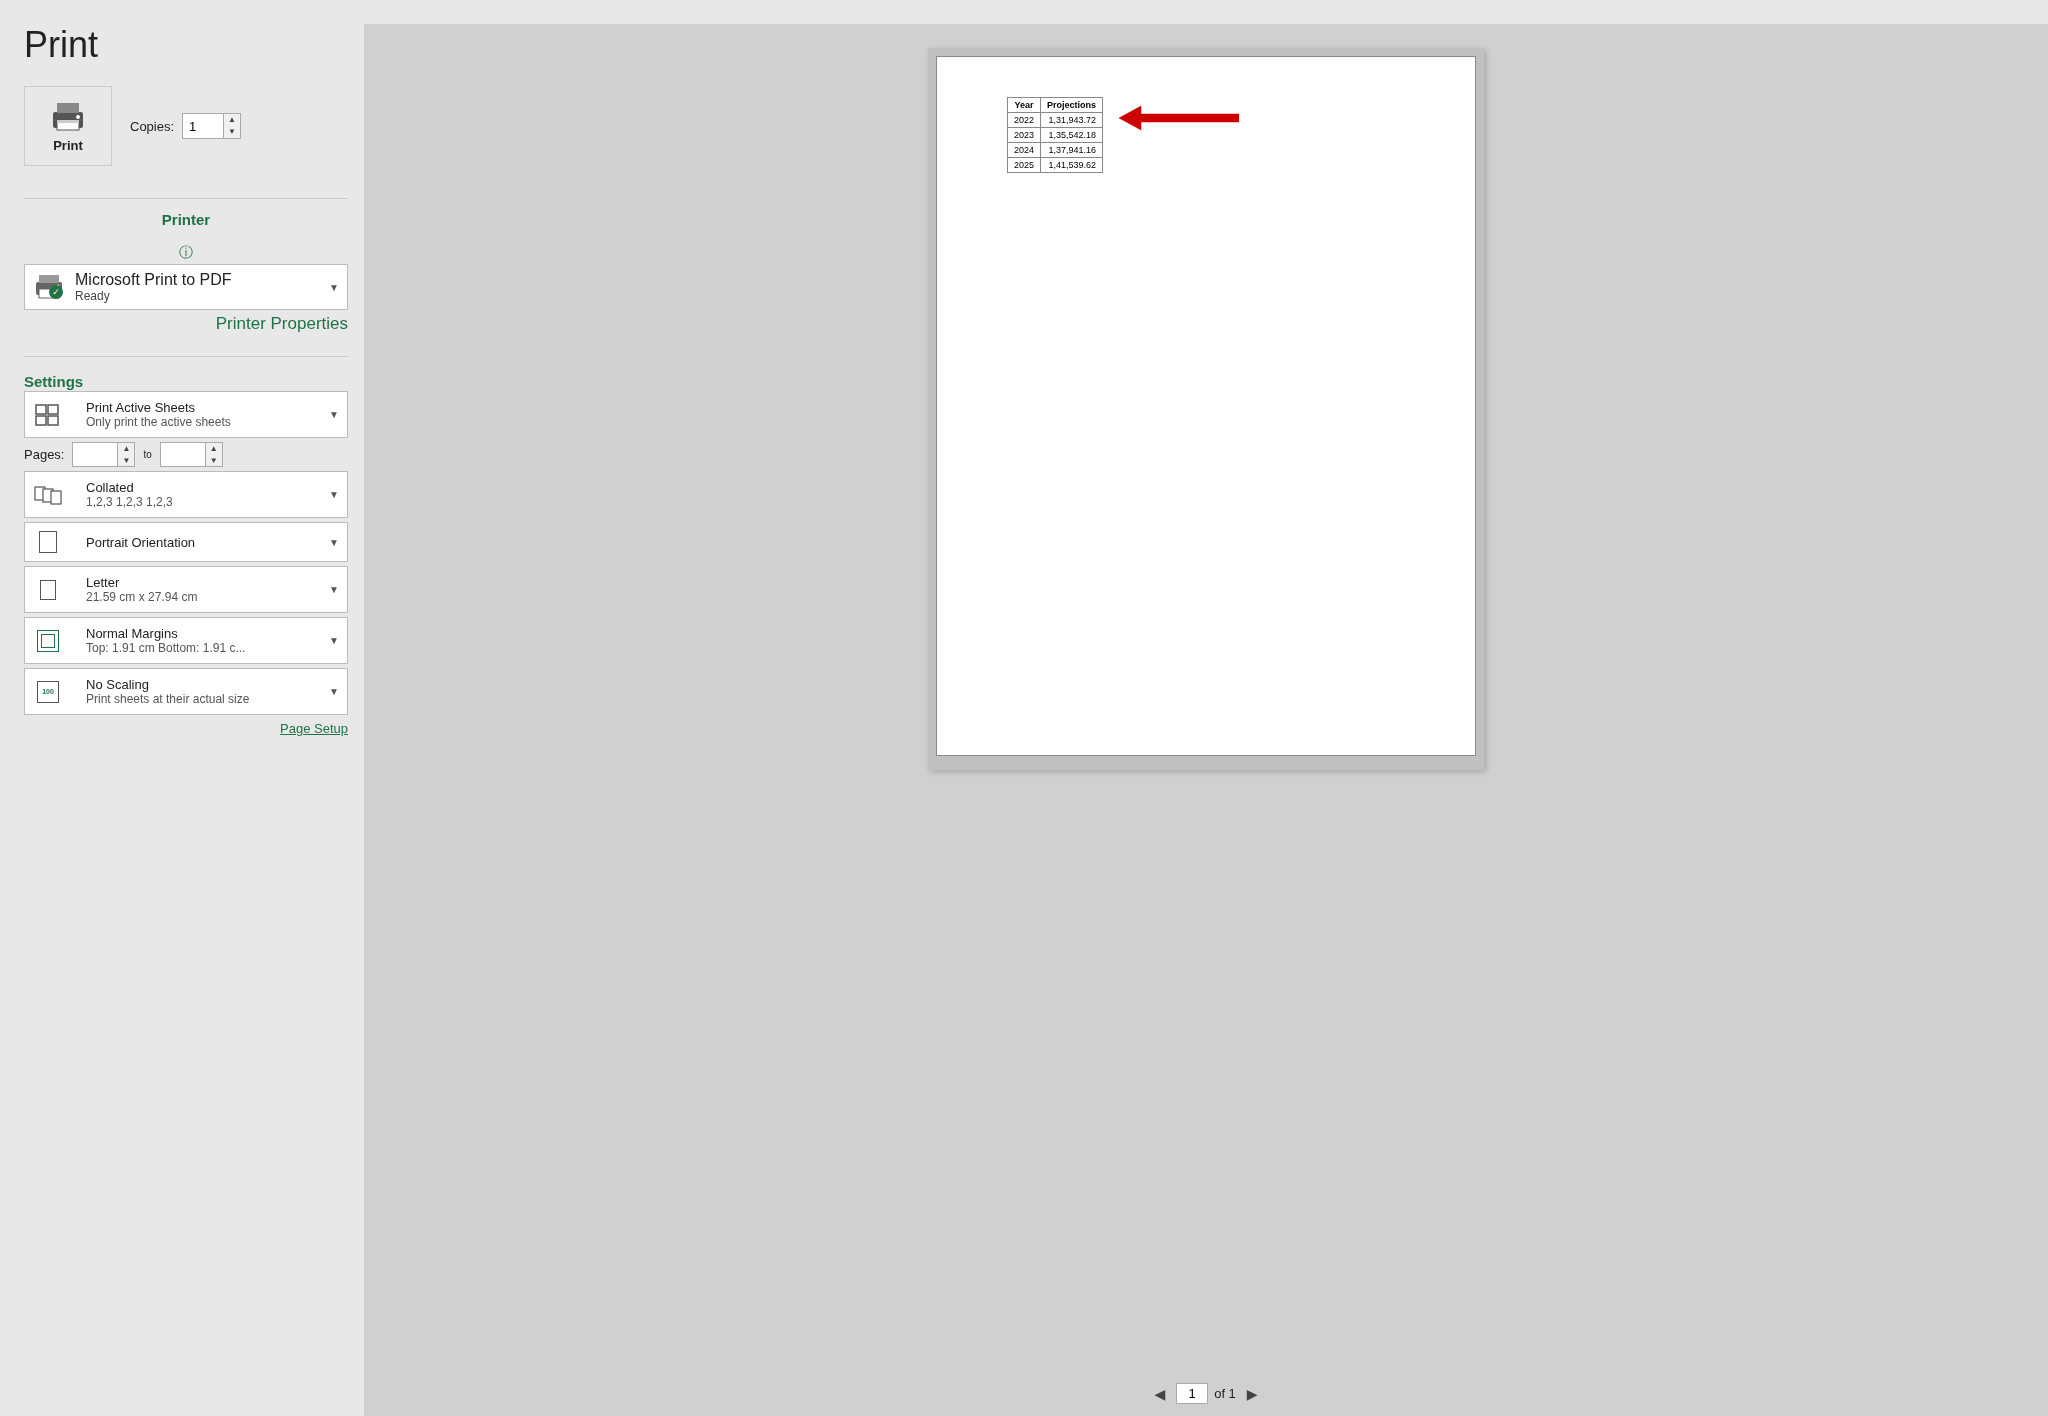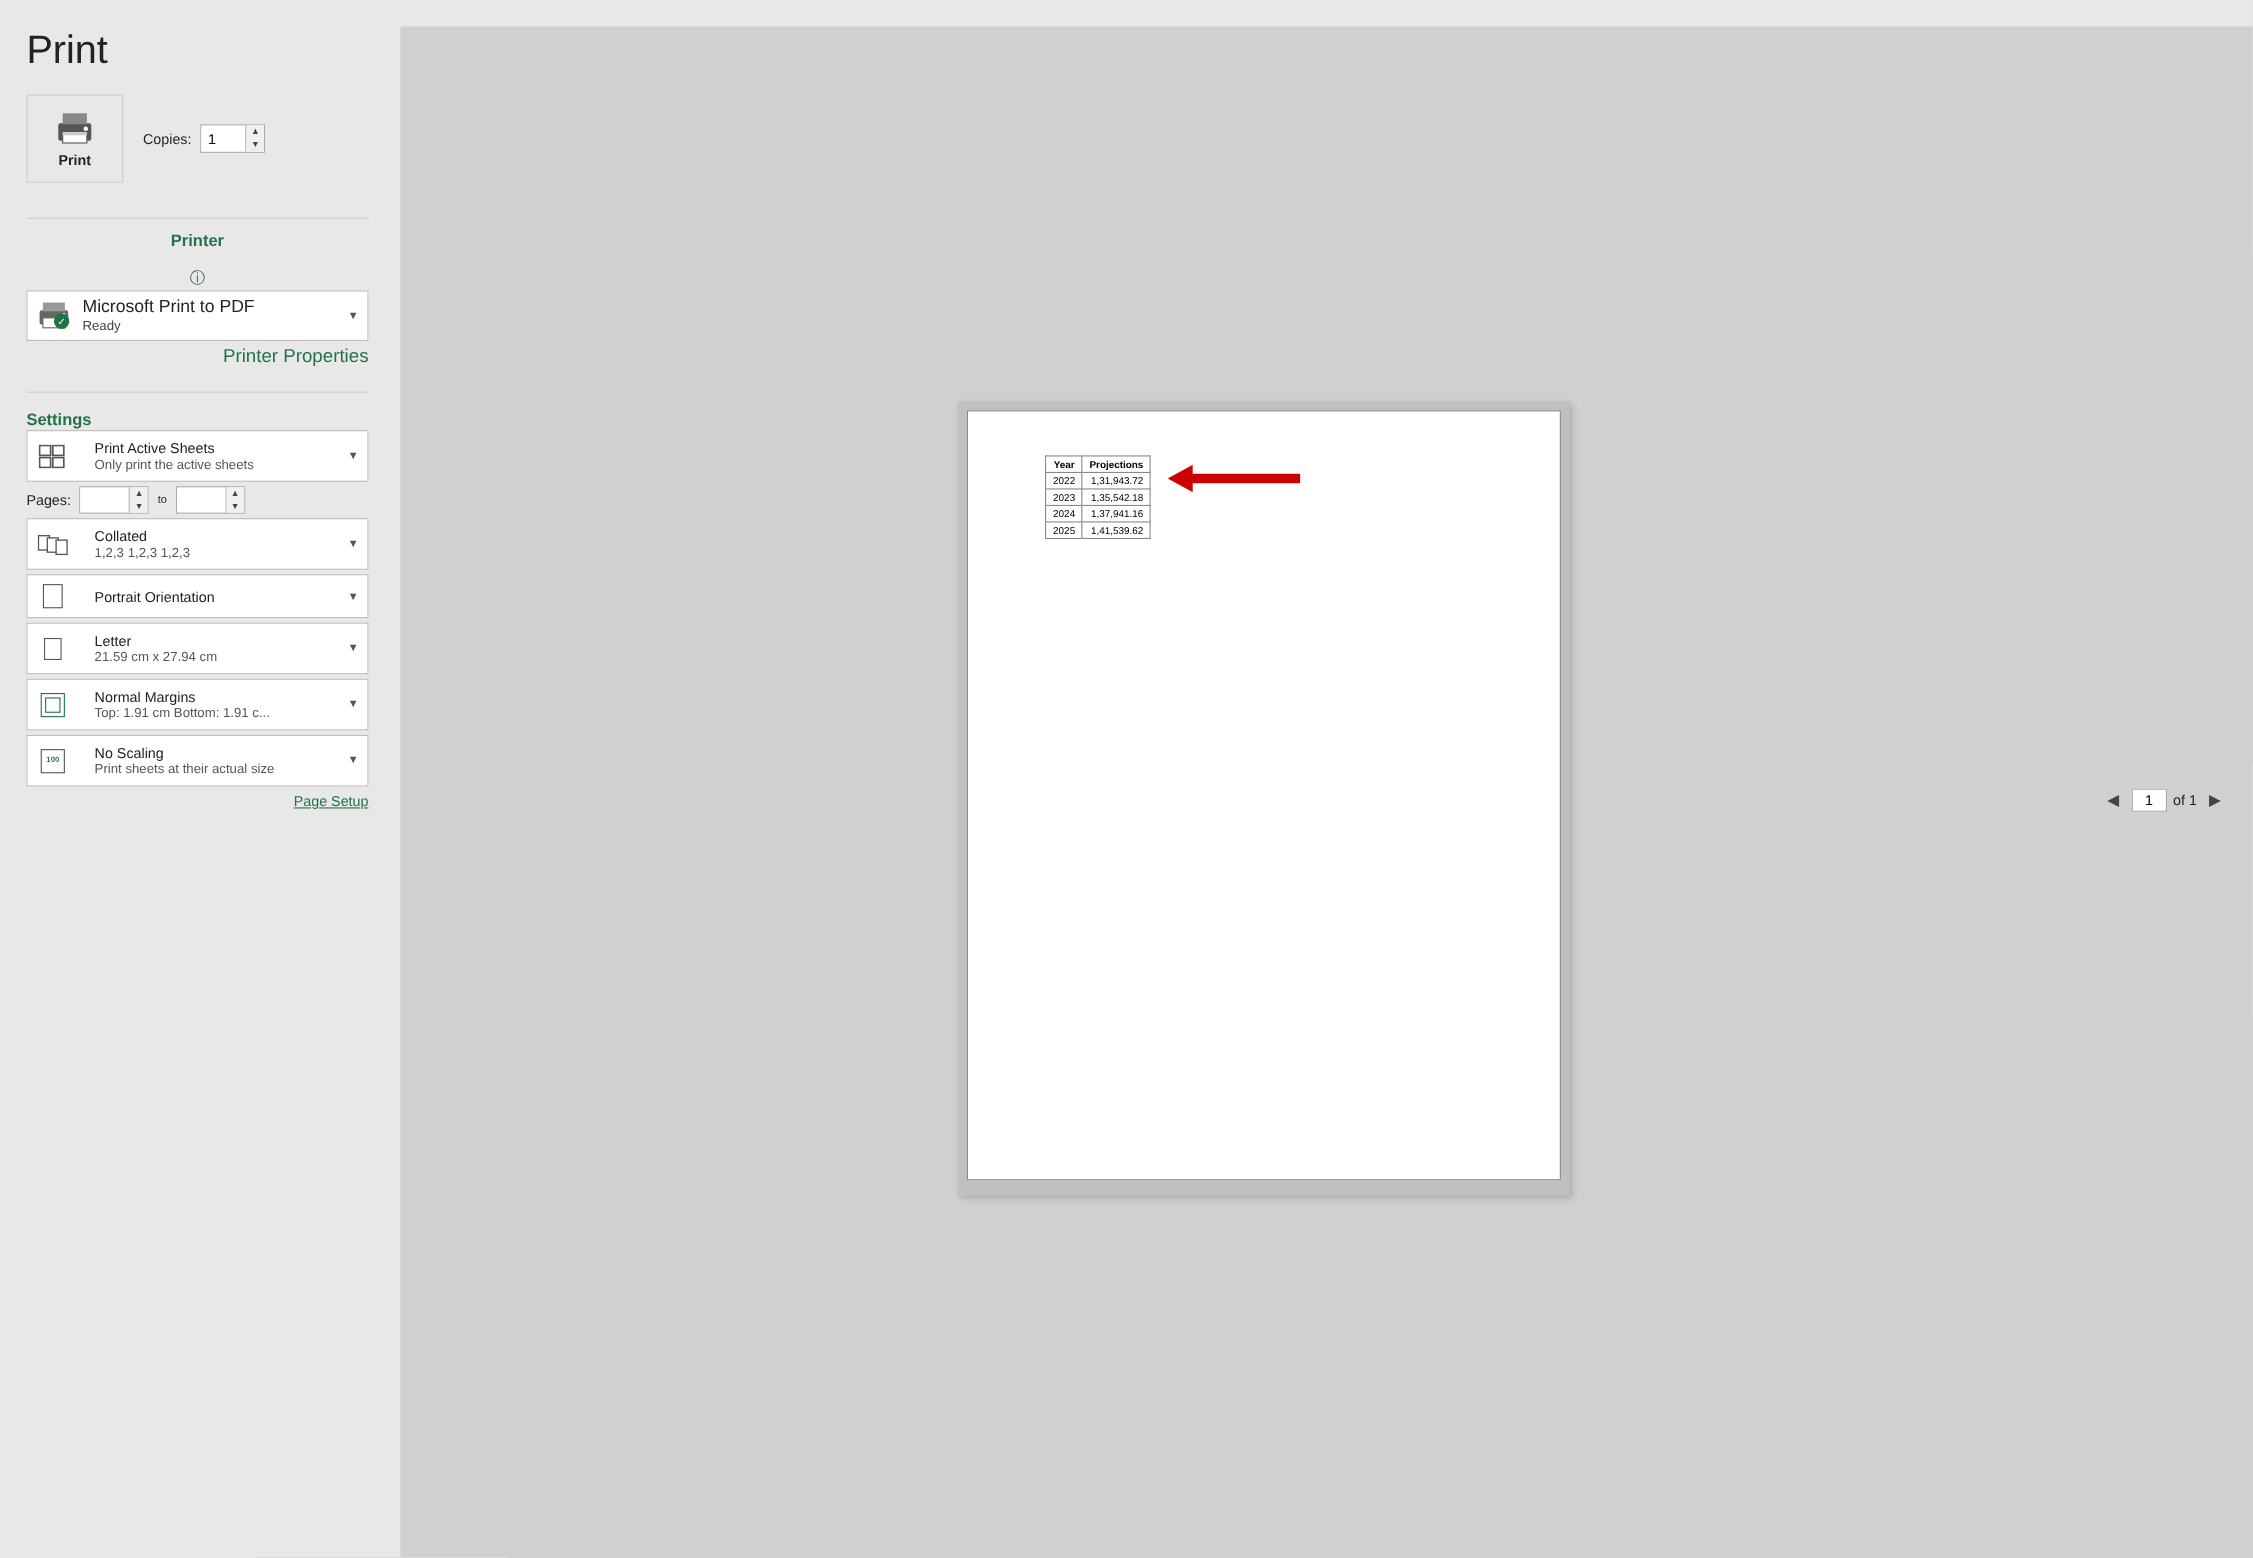--- a/index.html
+++ b/index.html
@@ -14,21 +14,21 @@
       display: flex;
       flex-direction: row;
       flex: 1;
       padding: 24px 0 0 24px;
     }
     .left-panel {
       width: 340px;
       min-width: 340px;
       display: flex;
       flex-direction: column;
-      padding-right: 29px;
+      padding-right: 16px;
     }
     .page-title {
       font-size: 36px;
       font-weight: 300;
       color: #222;
       margin-bottom: 20px;
     }
     .print-button-area {
       display: flex;
       flex-direction: row;
@@ -233,20 +233,21 @@
       text-decoration: underline;
       cursor: pointer;
       display: block;
       text-align: right;
       margin-top: 6px;
     }
     
     .right-panel {
       flex: 1;
       display: flex;
+      flex-direction: column;
       align-items: center;
       padding: 16px 24px 12px 24px;
       background: #d0d0d0;
       min-height: 600px;
     }
     .preview-area {
       flex: 1;
       width: 100%;
       display: flex;
       align-items: flex-start;

